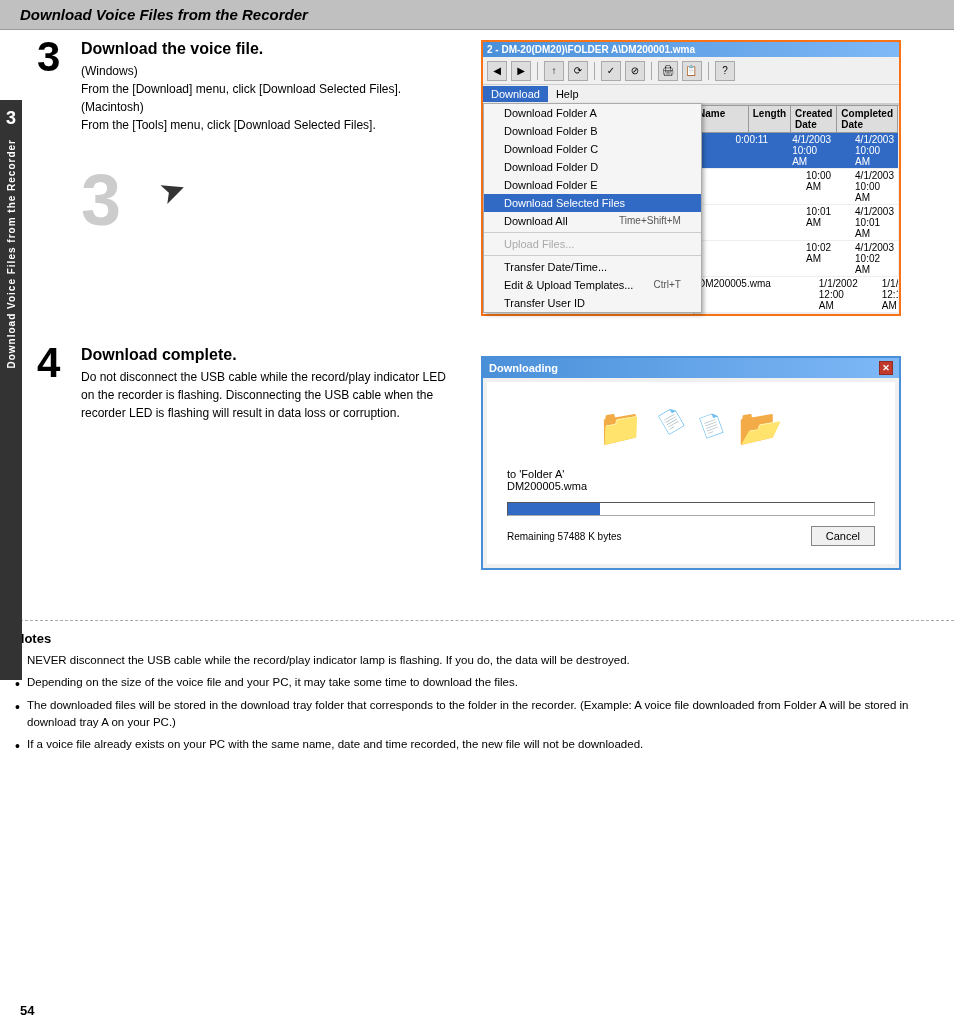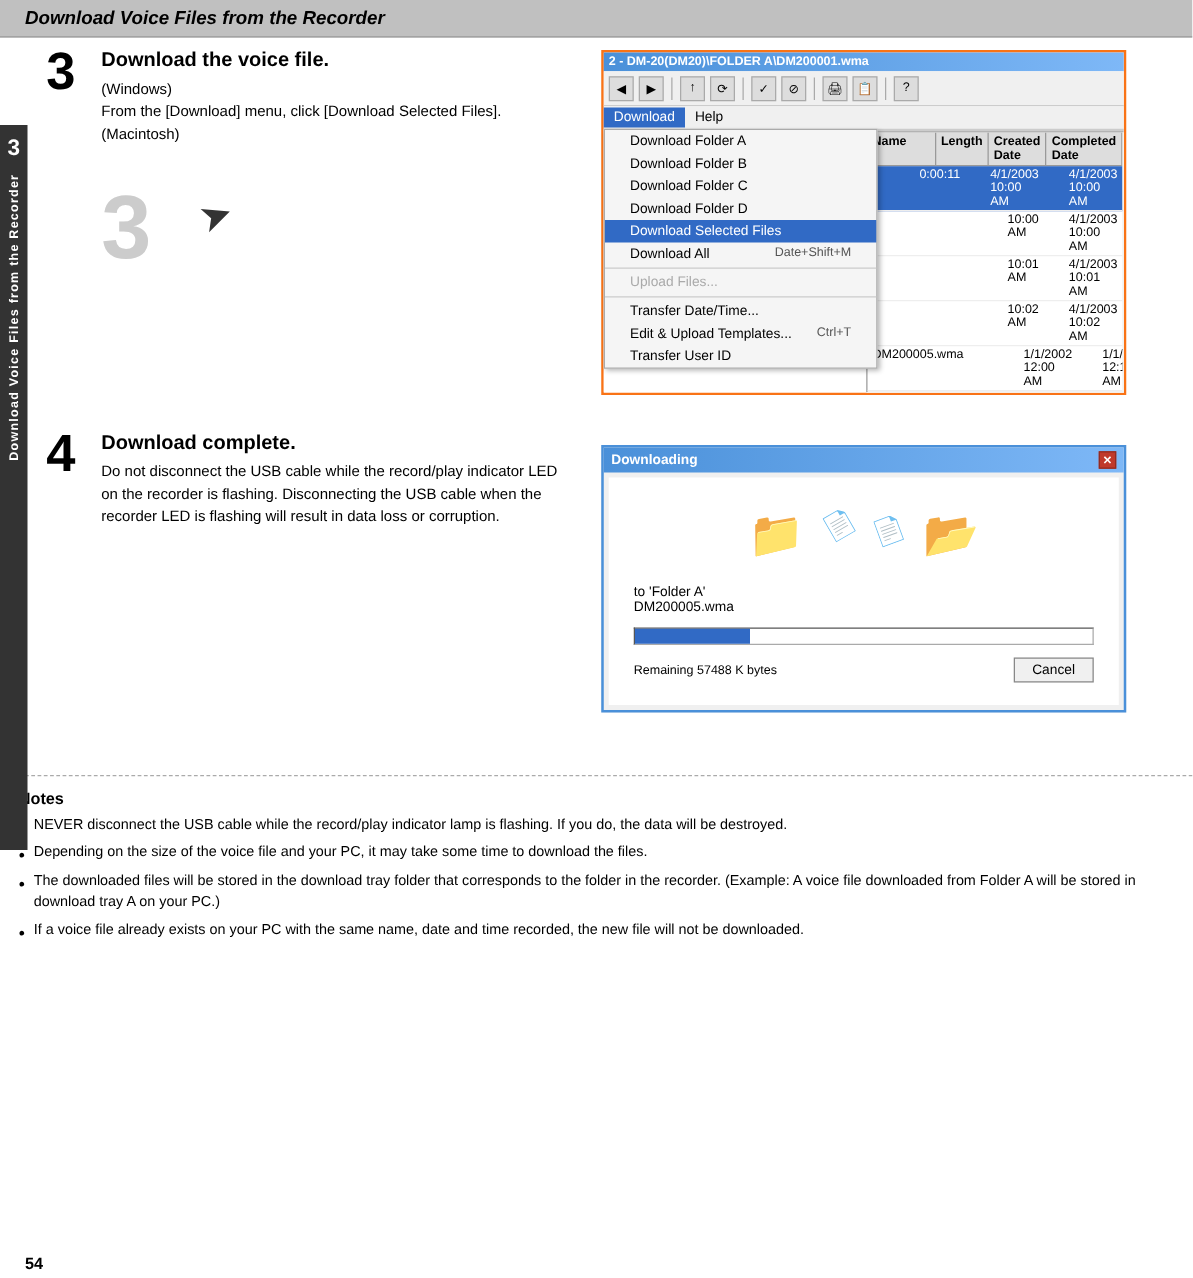--- a/index.html
+++ b/index.html
@@ -369,20 +369,21 @@
 <div class="content">
 
   <div class="step-row" style="position:relative; min-height: 260px;">
     <div class="step-number">3</div>
     <div class="step-content">
       <div class="step-title">Download the voice file.</div>
       <div class="step-body">
         <span>(Windows)<br></span>
         <span>From the [Download] menu, click [Download Selected Files].<br></span>
         <span>(Macintosh)<br></span>
+        <span>From the [Tools] menu, click [Download Selected Files].</span>
       </div>
 
       <div style="position:relative; margin-top: 30px;">
         <div style="font-size:72px; font-weight:bold; color:#ccc; line-height:1; display:inline-block;">3</div>
         
         <div style="position:absolute; top:10px; left:80px; font-size:28px; color:#333; font-weight:bold; transform: rotate(-20deg);">➤</div>
       </div>
     </div>
 
     <div class="screenshot-panel" style="position:relative;">
@@ -410,22 +411,23 @@
 
         <div class="win-menu-bar menu-bar-wrap" style="position:relative;">
           <div class="win-menu-item active">Download</div>
           <div class="win-menu-item">Help</div>
 
           <div class="dropdown-menu" style="left:0; top:100%;">
             <div class="dropdown-item">Download Folder A</div>
             <div class="dropdown-item">Download Folder B</div>
             <div class="dropdown-item">Download Folder C</div>
             <div class="dropdown-item">Download Folder D</div>
+            <div class="dropdown-item">Download Folder E</div>
             <div class="dropdown-item highlighted">Download Selected Files</div>
-            <div class="dropdown-item">Download All <span class="shortcut">Date+Shift+M</span></div>
+            <div class="dropdown-item">Download All <span class="shortcut">Time+Shift+M</span></div>
             <div class="dropdown-item separator"></div>
             <div class="dropdown-item disabled">Upload Files...</div>
             <div class="dropdown-item separator"></div>
             <div class="dropdown-item">Transfer Date/Time...</div>
             <div class="dropdown-item">Edit &amp; Upload Templates... <span class="shortcut">Ctrl+T</span></div>
             <div class="dropdown-item">Transfer User ID</div>
           </div>
         </div>
 
         <div style="padding-left: 210px; min-height: 80px; background: #fff; border-top: 1px solid #ccc;">

